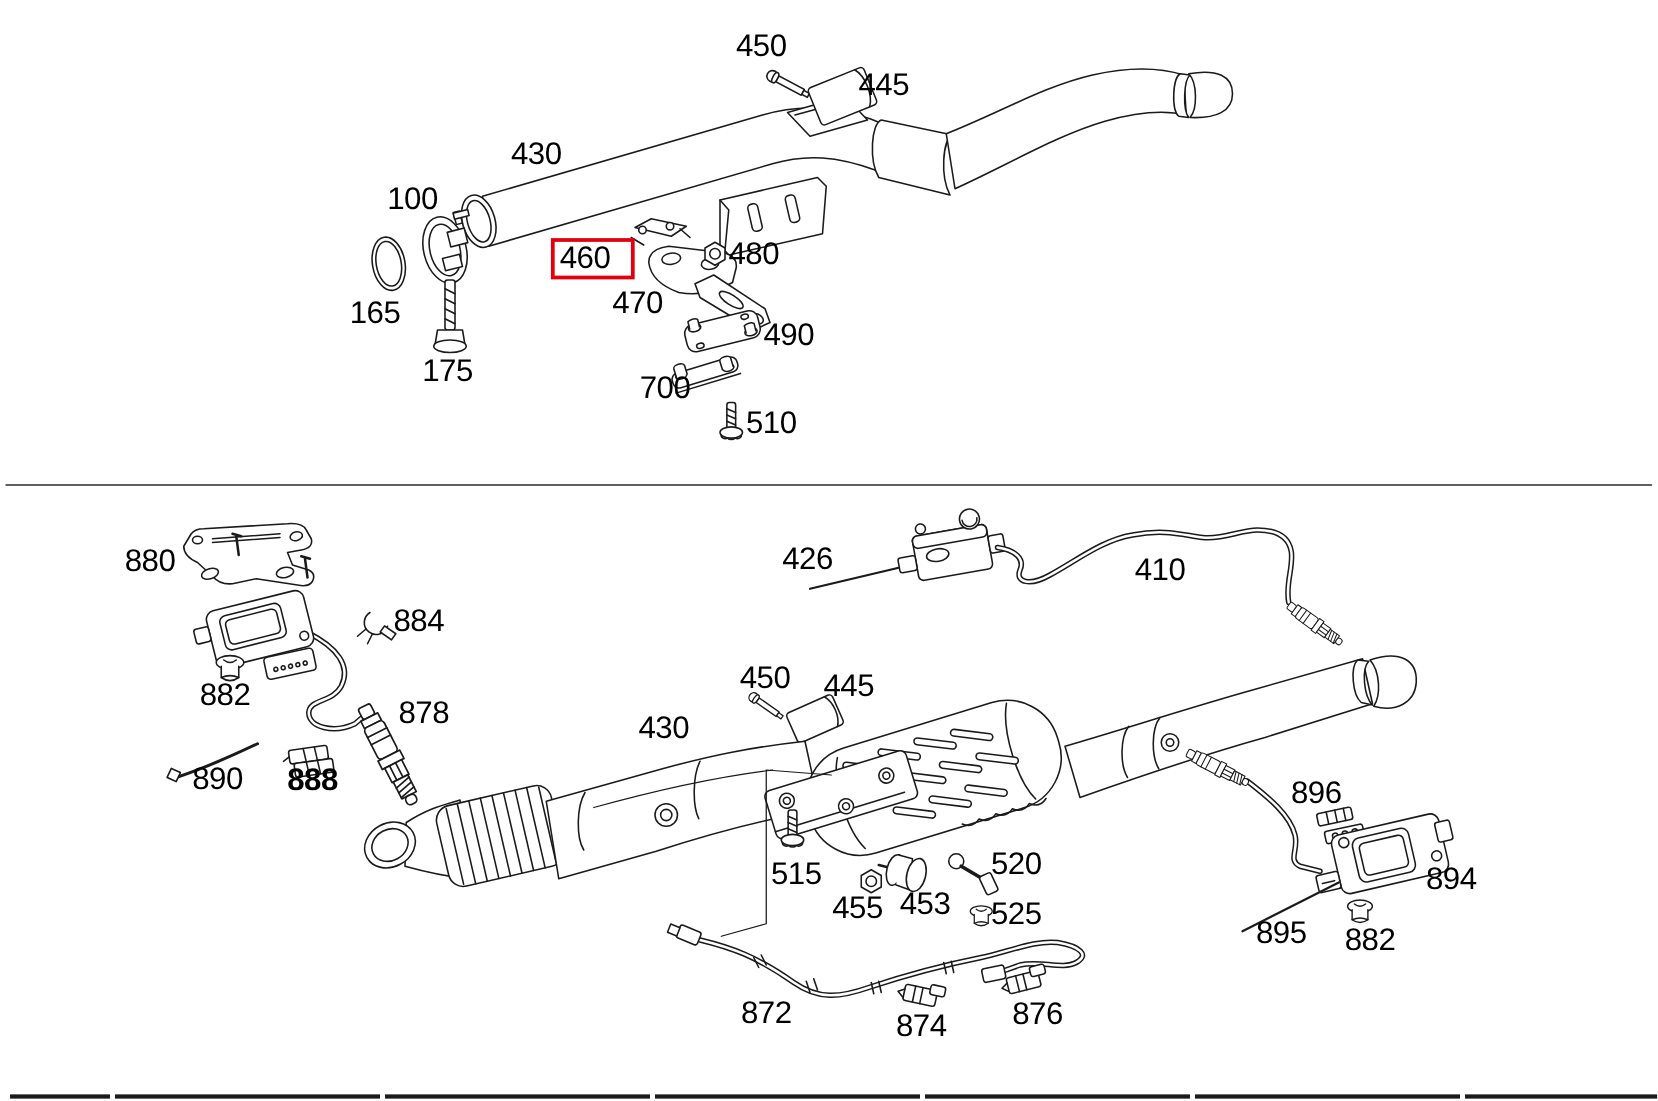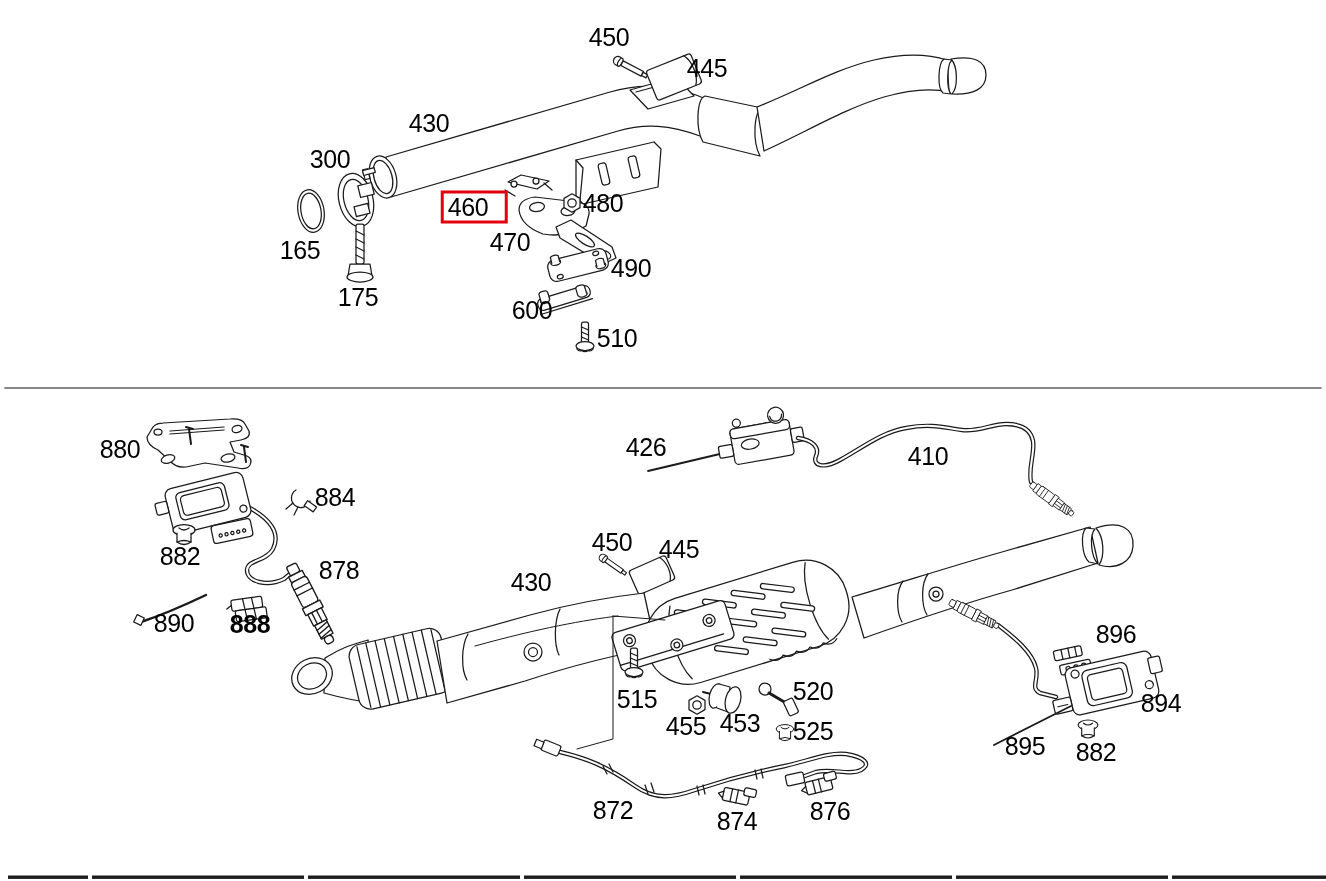--- a/index.html
+++ b/index.html
@@ -434,47 +434,47 @@
     <rect class="bb" x="740" y="875.5" width="212" height="3.4"></rect>
     <rect class="bb" x="956" y="875.5" width="212" height="3.4"></rect>
     <rect class="bb" x="1172" y="875.5" width="154" height="3.4"></rect>
   </g>
 </svg>
 
 <div id="labels">
       <div class="part-label" style="left: 609px; top: 37px;">450</div>
       <div class="part-label" style="left: 707px; top: 68px;">445</div>
       <div class="part-label" style="left: 429px; top: 123px;">430</div>
-      <div class="part-label" style="left: 330px; top: 159px;">300</div>
+      <div class="part-label" style="left: 330px; top: 159px;">100</div>
       <div class="part-label" style="left: 300px; top: 250px;">165</div>
       <div class="part-label" style="left: 358px; top: 297px;">175</div>
       <div class="part-label highlighted" style="left: 474px; top: 207px;">460</div>
       <div class="part-label" style="left: 603px; top: 203px;">480</div>
       <div class="part-label" style="left: 510px; top: 242px;">470</div>
       <div class="part-label" style="left: 631px; top: 268px;">490</div>
-      <div class="part-label" style="left: 532px; top: 310px;">600</div>
+      <div class="part-label" style="left: 532px; top: 310px;">700</div>
       <div class="part-label" style="left: 617px; top: 338px;">510</div>
       <div class="part-label" style="left: 120px; top: 449px;">880</div>
       <div class="part-label" style="left: 180px; top: 556px;">882</div>
       <div class="part-label" style="left: 335px; top: 497px;">884</div>
       <div class="part-label" style="left: 339px; top: 570px;">878</div>
       <div class="part-label" style="left: 174px; top: 623px;">890</div>
       <div class="part-label" style="left: 250px; top: 624px; font-weight: bold;">888</div>
       <div class="part-label" style="left: 646px; top: 447px;">426</div>
       <div class="part-label" style="left: 928px; top: 456px;">410</div>
       <div class="part-label" style="left: 612px; top: 542px;">450</div>
       <div class="part-label" style="left: 679px; top: 549px;">445</div>
       <div class="part-label" style="left: 531px; top: 582px;">430</div>
       <div class="part-label" style="left: 637px; top: 699px;">515</div>
       <div class="part-label" style="left: 686px; top: 726px;">455</div>
       <div class="part-label" style="left: 740px; top: 723px;">453</div>
       <div class="part-label" style="left: 813px; top: 691px;">520</div>
       <div class="part-label" style="left: 813px; top: 731px;">525</div>
       <div class="part-label" style="left: 613px; top: 810px;">872</div>
       <div class="part-label" style="left: 737px; top: 821px;">874</div>
       <div class="part-label" style="left: 830px; top: 811px;">876</div>
-      <div class="part-label" style="left: 1116px; top: 634px;">896</div>
+      <div class="part-label" style="left: 1053px; top: 634px;">896</div>
       <div class="part-label" style="left: 1161px; top: 703px;">894</div>
       <div class="part-label" style="left: 1025px; top: 746px;">895</div>
       <div class="part-label" style="left: 1096px; top: 752px;">882</div>
     </div>
 
 </div>
 
 </body></html>

